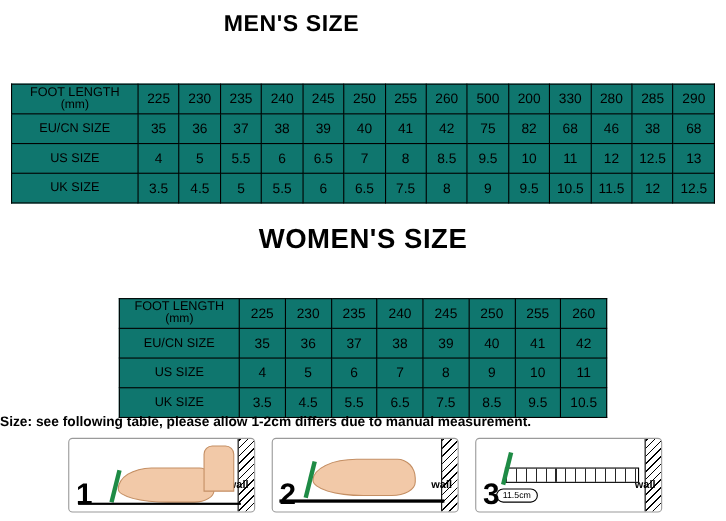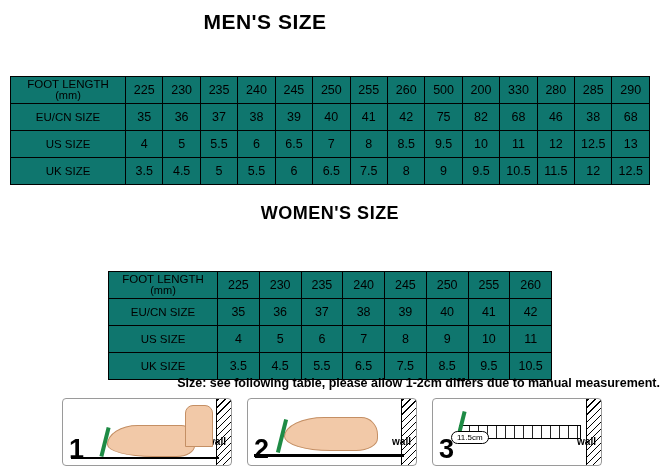--- a/index.html
+++ b/index.html
@@ -32,21 +32,21 @@
     top: 10px;
     left: 0;
     width: 530px;
     font-size: 21px;
   }
   #womens-title {
     position: absolute;
     top: 203px;
     left: 0;
     width: 660px;
-    font-size: 18px;
+    font-size: 25px;
   }
 
   
   table.size-table {
     border-collapse: collapse;
     table-layout: fixed;
     background: #0f766e;
     margin-top: 33px;
   }
   table.size-table td {
@@ -82,21 +82,21 @@
   }
   #womens-table { width: 444px; }
   #womens-table td.rowhead { width: 108px; }
 
   
   #measure-note {
     position: absolute;
     top: 376px;
     left: 0;
     width: 660px;
-    text-align: right;
+    text-align: left;
     font-size: 12.5px;
     font-weight: bold;
     color: #000;
   }
 
   
   #steps {
     position: absolute;
     top: 398px;
     left: 62px;
@@ -230,21 +230,21 @@
     opacity: 0.85;
   }
   #step3-green {
     left: 26px;
     top: 12px;
     height: 30px;
   }
   #step3-bubble {
     position: absolute;
     left: 18px;
-    bottom: 21px;
+    bottom: 8px;
     border: 1px solid #000;
     border-radius: 10px;
     padding: 1px 5px;
     font-size: 8px;
     background: #fff;
     color: #000;
   }
 </style>
 </head>
 <body>

